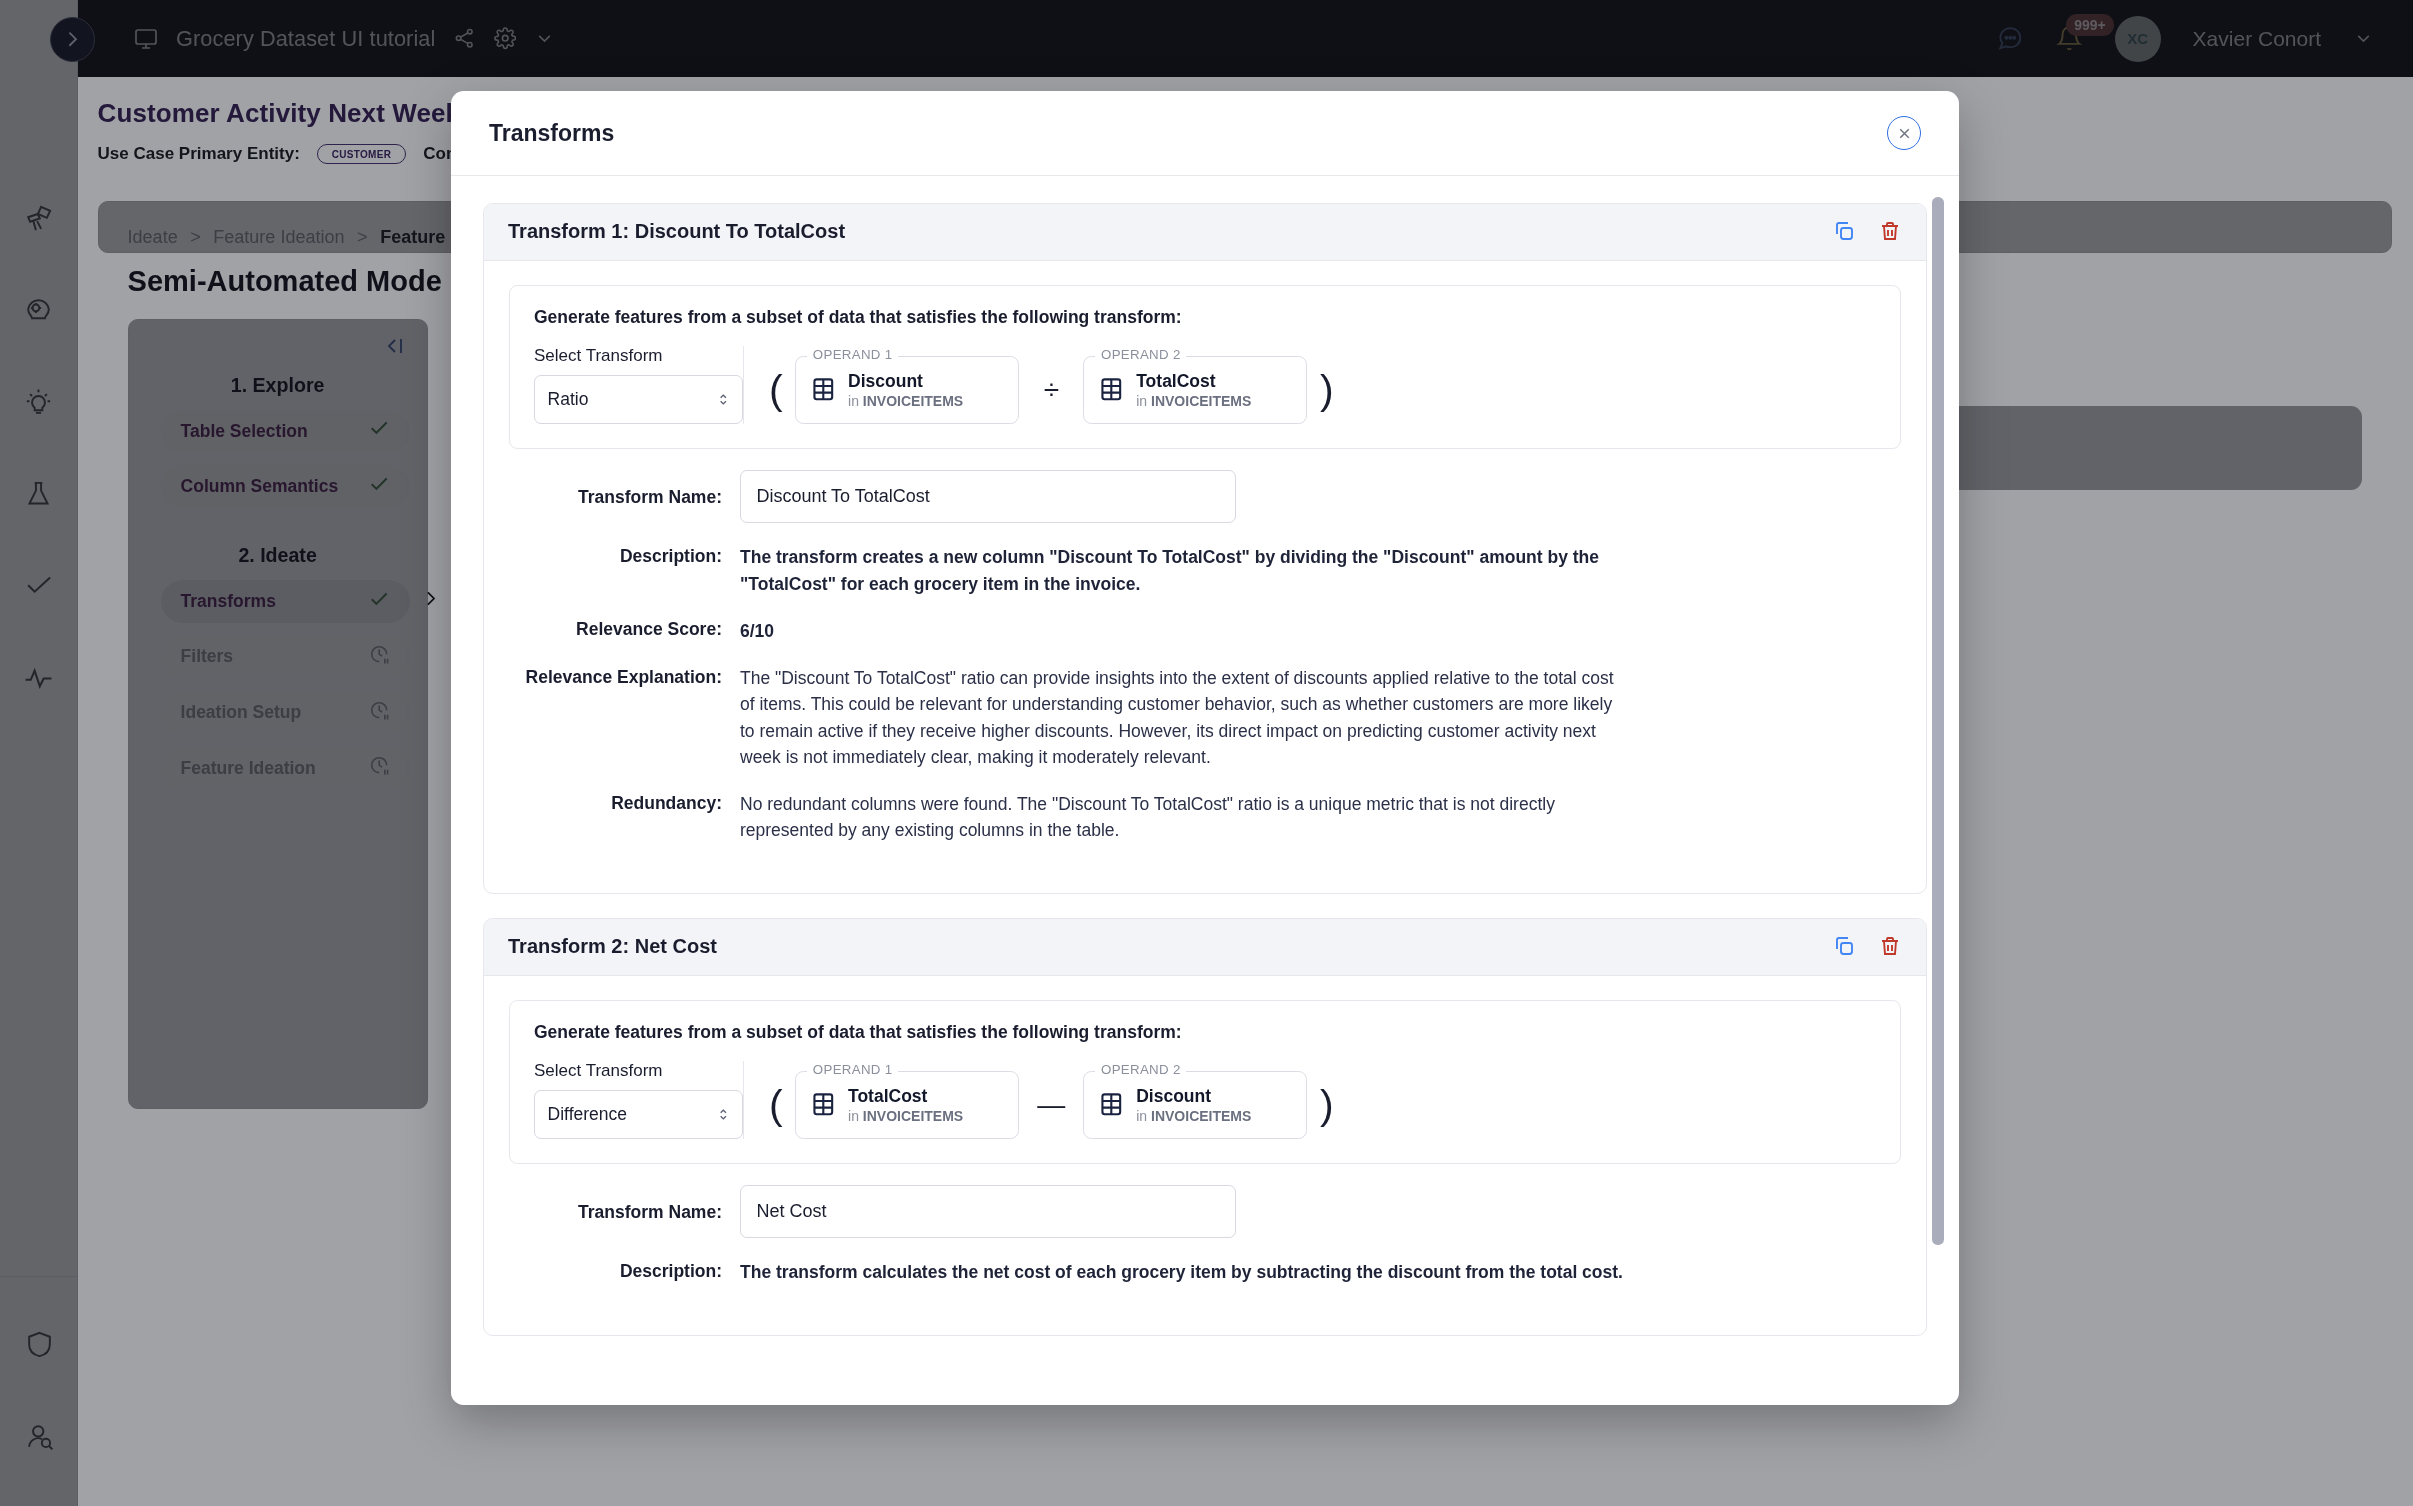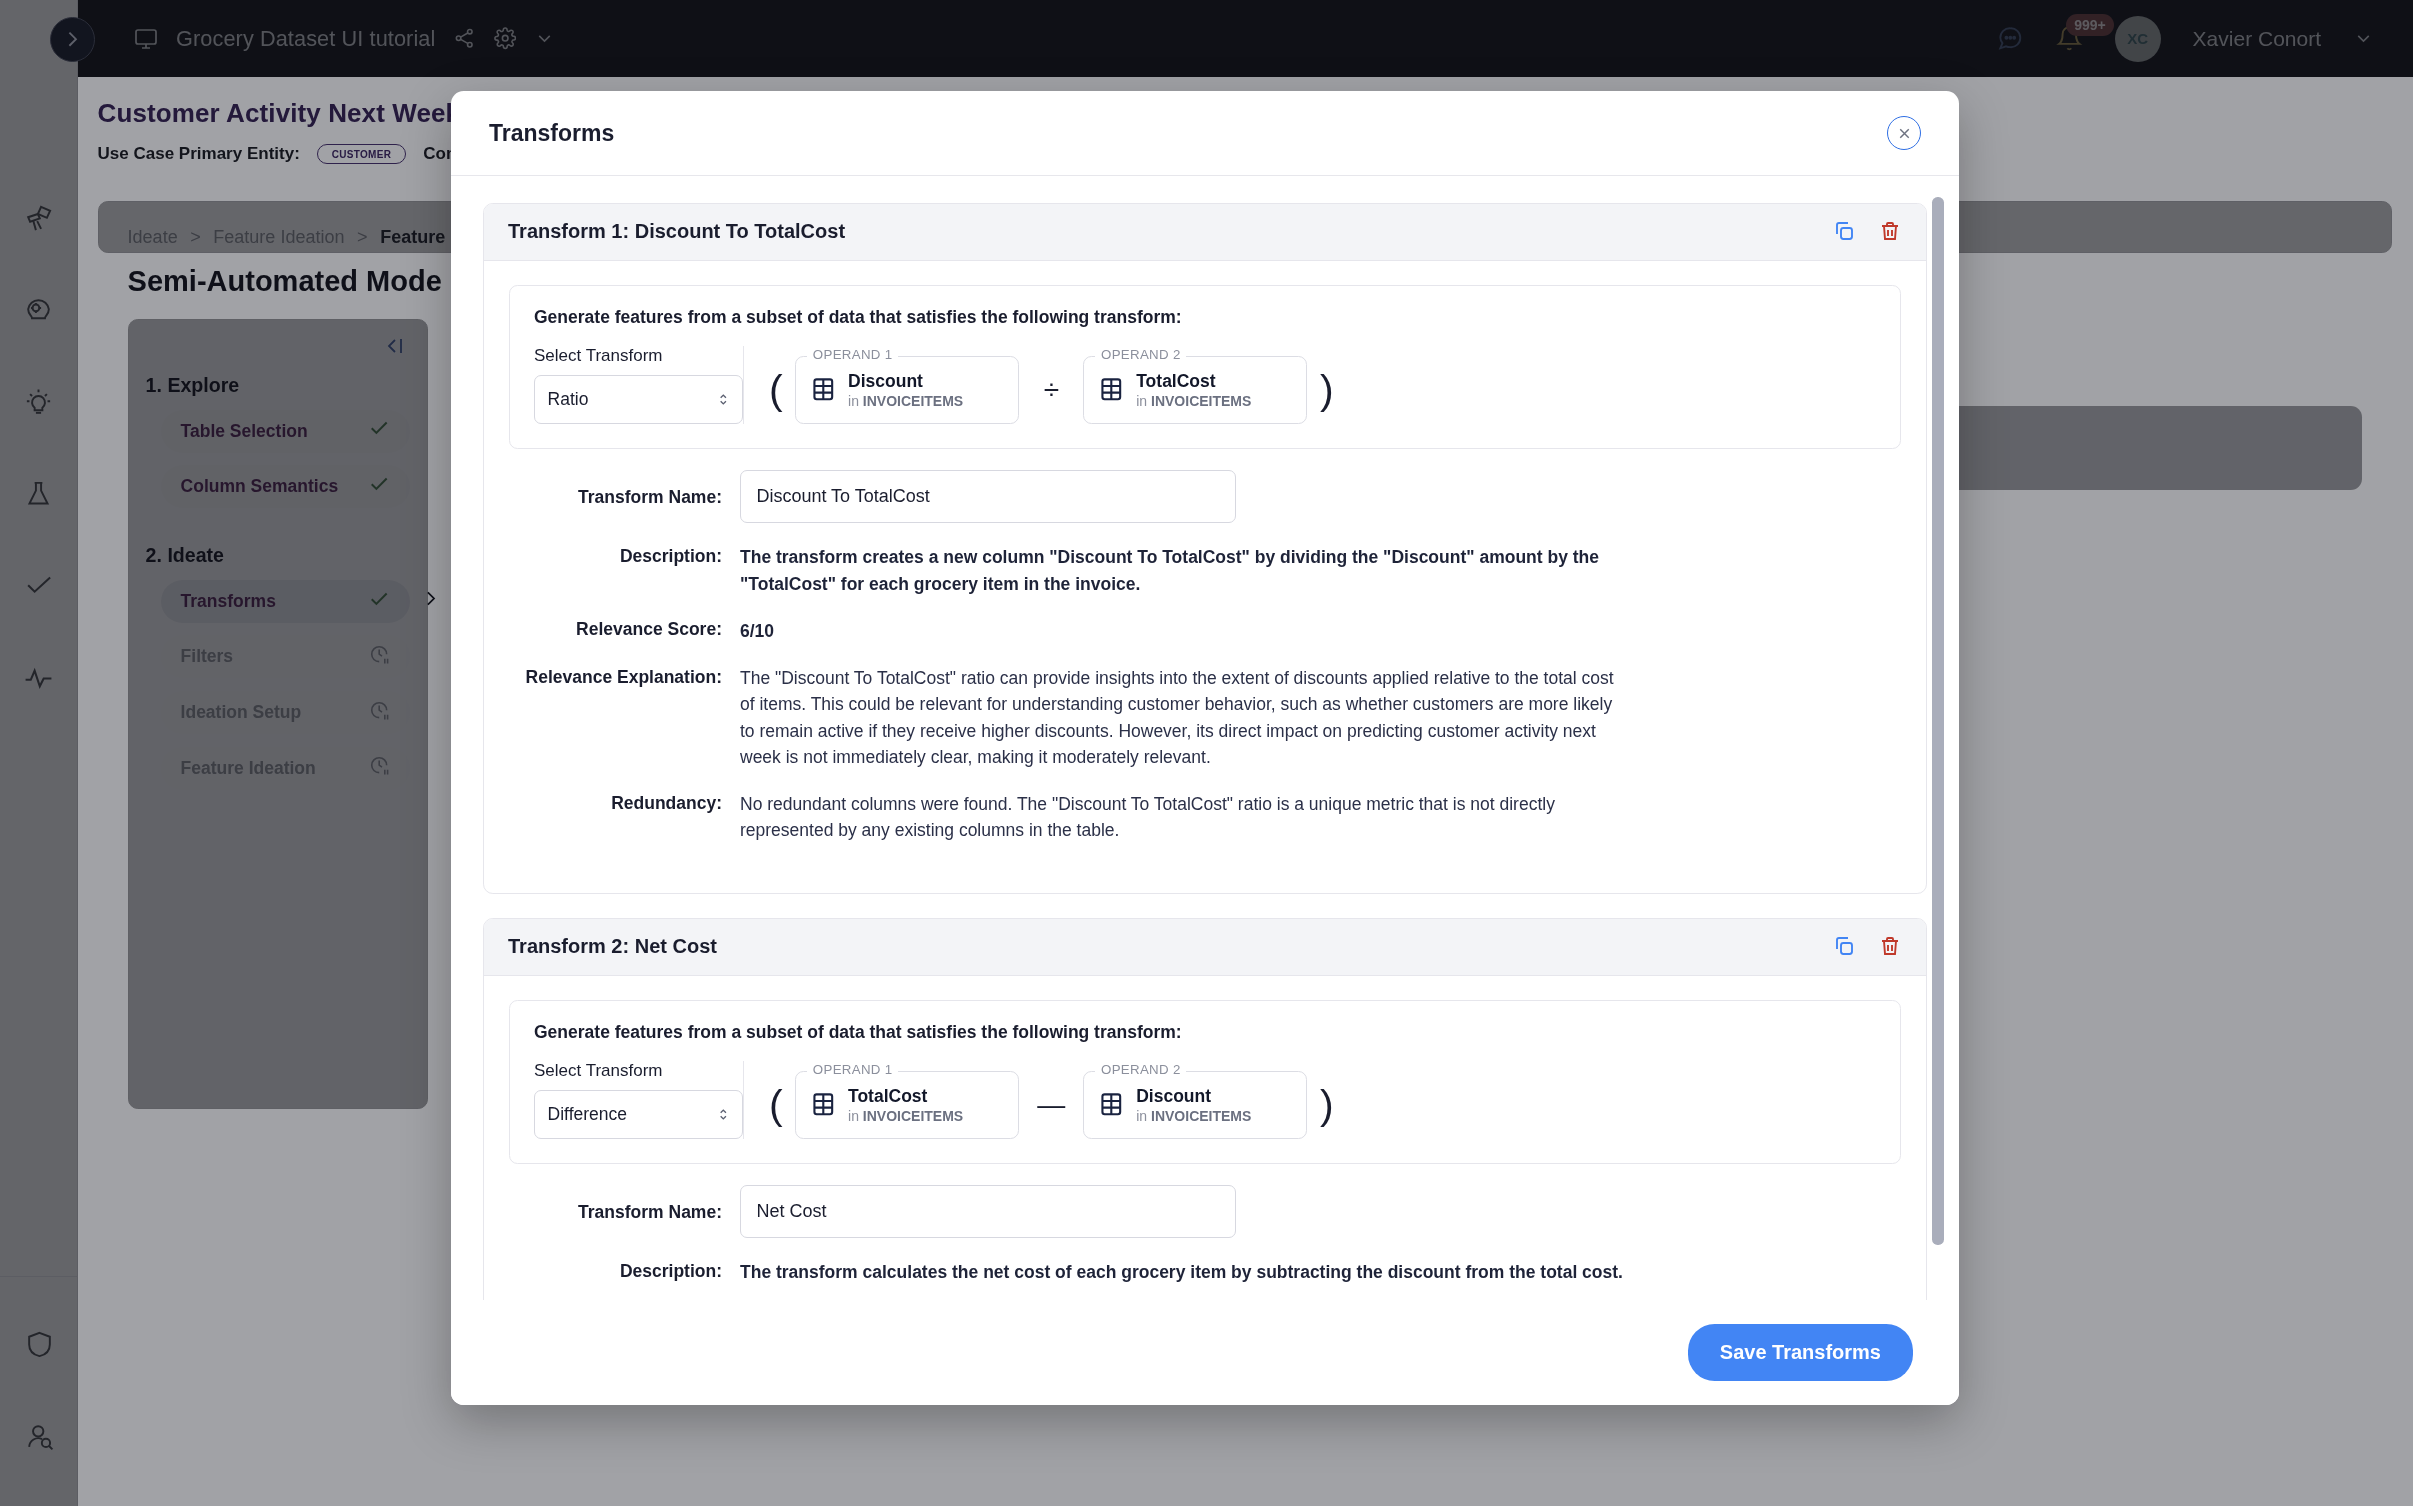--- a/index.html
+++ b/index.html
@@ -71,20 +71,21 @@
   #crumbs .last { color: #1c2033; font-weight: bold; }
   #mode-row { margin-top: 17px; display: flex; align-items: center; gap: 14px; }
   #mode-title { font-size: 29px; font-weight: bold; color: #11152a; }
   #edit-ico { color: #2f5fd0; }
 
   #work { margin-top: 21px; display: flex; gap: 24px; }
   #steps {
     width: 300px; background: #f4f4f7; border: 0.7px solid #eaeaef;
     border-radius: 9.8px; padding: 18px 17px 40px 17px; position: relative;
     min-height: 790px;
+    text-align: center;
   }
   #collapse-ico { position: absolute; right: 18px; top: 14px; color: #2f5fd0; font-size: 21px; }
   .grp-label { margin-top: 36px; font-size: 19.6px; font-weight: bold; color: #11152a; }
   .step {
     margin-top: 12.6px; margin-left: 15.4px; height: 43px; border-radius: 22.4px;
     background: #eeeef3; display: flex; align-items: center;
     padding: 0 19.6px; font-size: 17.5px; color: #701a75; font-weight: 600;
     justify-content: space-between; position: relative;
   }
   .step.active { background: #dfe2ec; }
@@ -668,23 +669,20 @@
 
           </div>
         </div>
       </div>
 
       <div id="scrolltrack">
         <div id="scrollthumb"></div>
       </div>
     </div>
 
-    <div id="modal-foot">
-      <button id="save-btn">Save Transforms</button>
-    </div>
   </div>
 
   <div id="rail-toggle">
     <svg width="22.4" height="22.4" viewBox="0 0 24 24" fill="none" stroke="currentColor" stroke-width="2">
         <path d="M9 5l7 7-7 7"></path>
       </svg>
   </div>
 
 </div>
 

